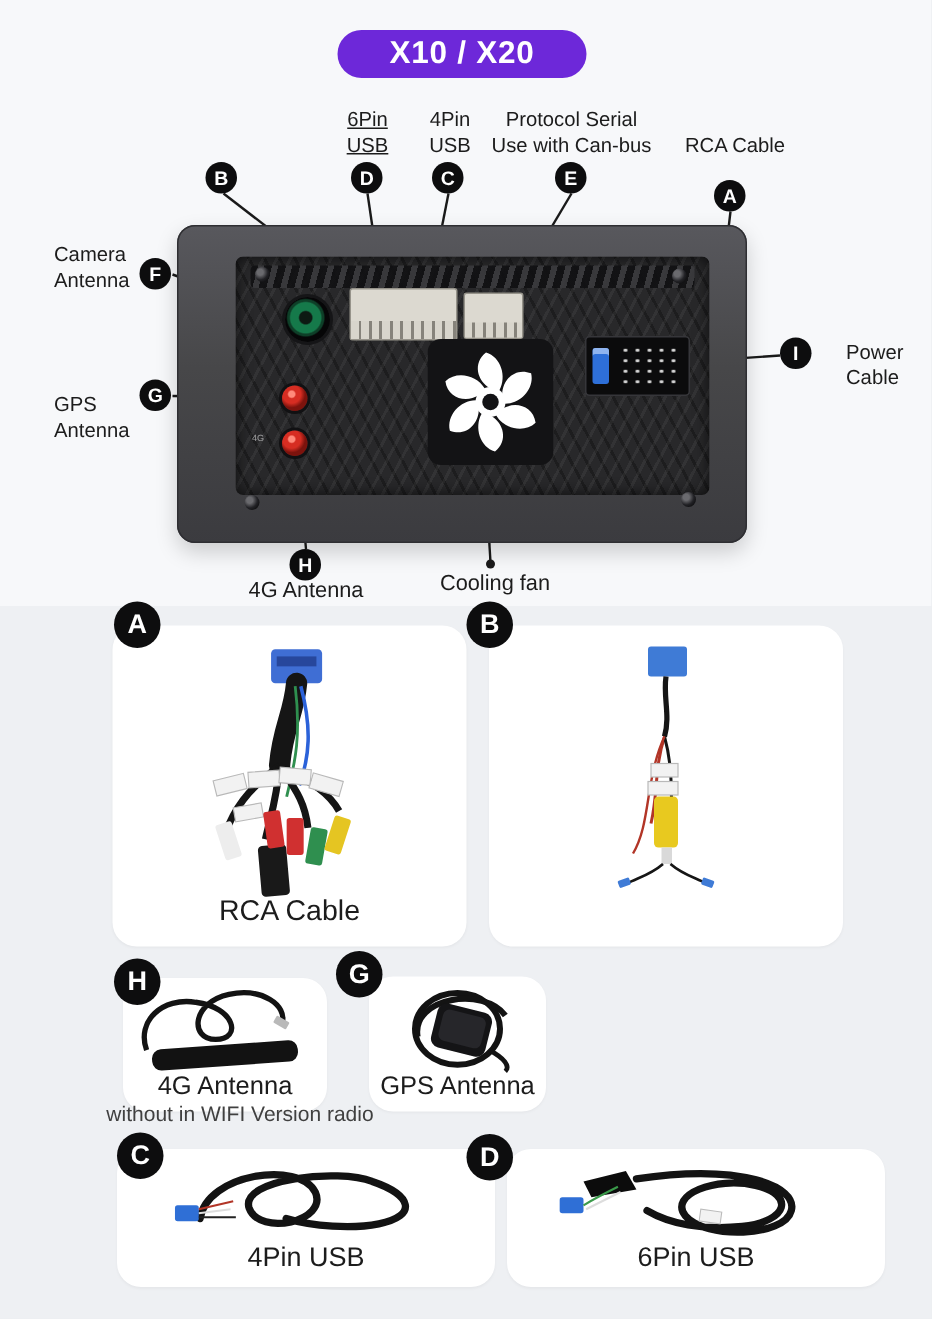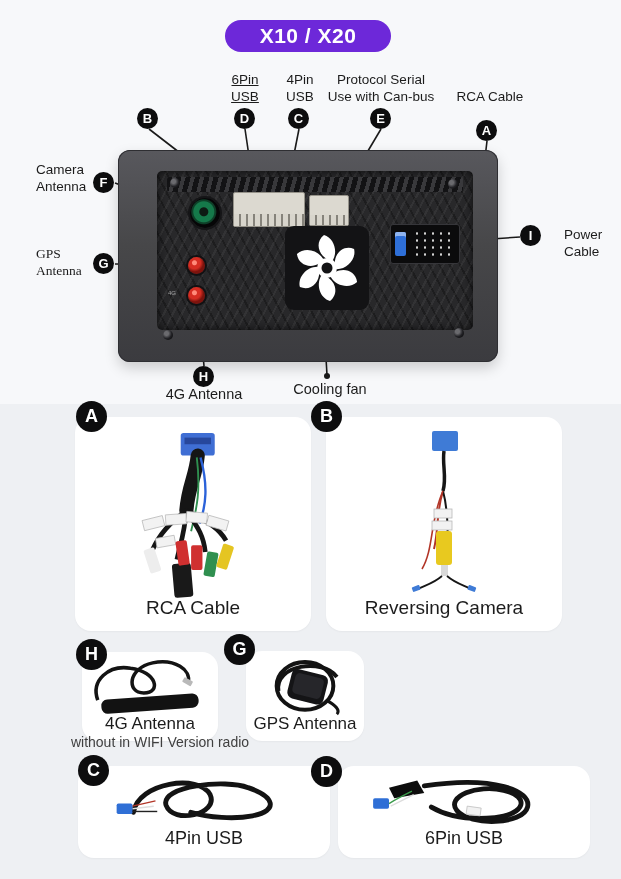--- a/index.html
+++ b/index.html
@@ -68,21 +68,21 @@
   <div class="lbl c" style="left:220px;top:71px;width:50px;text-decoration:underline;">6Pin
 USB</div>
   <div class="lbl c" style="left:274px;top:71px;width:52px;">4Pin
 USB</div>
   <div class="lbl c" style="left:313px;top:71px;width:136px;">Protocol Serial
 Use with Can-bus</div>
   <div class="lbl c" style="left:448px;top:88px;width:84px;">RCA Cable</div>
 
   <div class="lbl" style="left:36px;top:161px;">Camera
 Antenna</div>
-  <div class="lbl" style="left:36px;top:245px;font-family:Liberation Serif, serif;">GPS
+  <div class="lbl" style="left:36px;top:261px;">GPS
 Antenna</div>
   <div class="lbl" style="left:564px;top:226px;">Power
 Cable</div>
   <div class="lbl c" style="left:154px;top:386px;width:100px;font-size:14.5px;">4G Antenna</div>
   <div class="lbl c" style="left:280px;top:381px;width:100px;font-size:14.5px;">Cooling fan</div>
 
   <svg class="lines" width="621" height="420">
     <g stroke="#1a1a1a" stroke-width="1.6" fill="none">
       <path d="M149,129 L237,197"></path>
       <path d="M245,129 L255,197"></path>
@@ -194,21 +194,20 @@
       <path d="M99,64 C86,92 90,122 78,142" stroke="#b23527" stroke-width="1.6" fill="none"></path>
       <rect x="90" y="82" width="18" height="9" fill="#f2f2f2" stroke="#b9b9b9" stroke-width="0.8"></rect>
       <rect x="88" y="94" width="20" height="9" fill="#f2f2f2" stroke="#b9b9b9" stroke-width="0.8"></rect>
       <rect x="92" y="104" width="16" height="34" rx="3" fill="#e8c91f"></rect>
       <rect x="97" y="138" width="7" height="11" fill="#d9d9d9"></rect>
       <path d="M98,149 C90,156 82,158 74,162" stroke="#161616" stroke-width="1.8" fill="none"></path>
       <path d="M103,149 C111,156 119,158 127,162" stroke="#161616" stroke-width="1.8" fill="none"></path>
       <rect x="68" y="159" width="8" height="5" rx="1" fill="#3f7bd6" transform="rotate(-20 72 161)"></rect>
       <rect x="124" y="159" width="8" height="5" rx="1" fill="#3f7bd6" transform="rotate(20 128 161)"></rect>
     </svg>
-    <div class="card-label cl-lg">Reversing Camera</div>
   </div>
 
   <div class="card" style="left:82px;top:652px;width:136px;height:89px;">
     <svg class="photo" style="top:2px;" width="134" height="62" viewBox="0 0 150 70">
       <path d="M16,52 C8,30 28,12 53,16 C83,20 88,44 68,44 C48,44 50,16 78,10 C103,5 122,18 118,32" stroke="#131313" stroke-width="4" fill="none"></path>
       <rect x="112" y="28" width="11" height="6" rx="1" fill="#b9b9b9" transform="rotate(30 117 31)"></rect>
       <rect x="20" y="48" width="110" height="16" rx="7" fill="#121212" transform="rotate(-4 75 56)"></rect>
     </svg>
     <div class="card-label cl-md">4G Antenna</div>
   </div>

